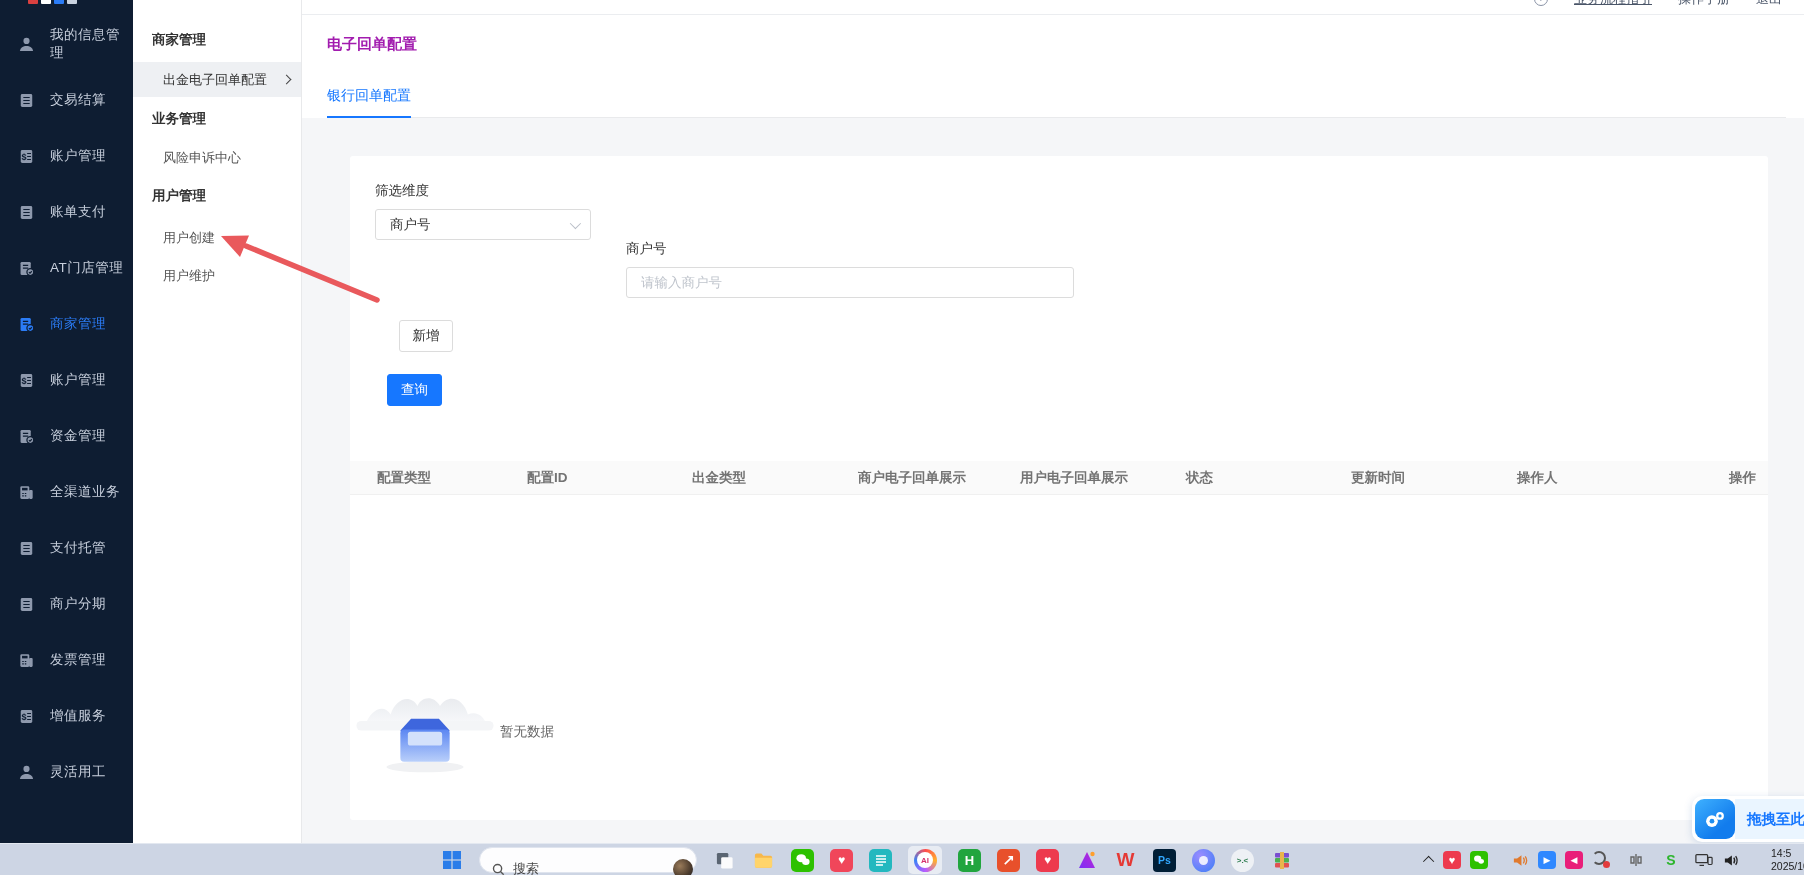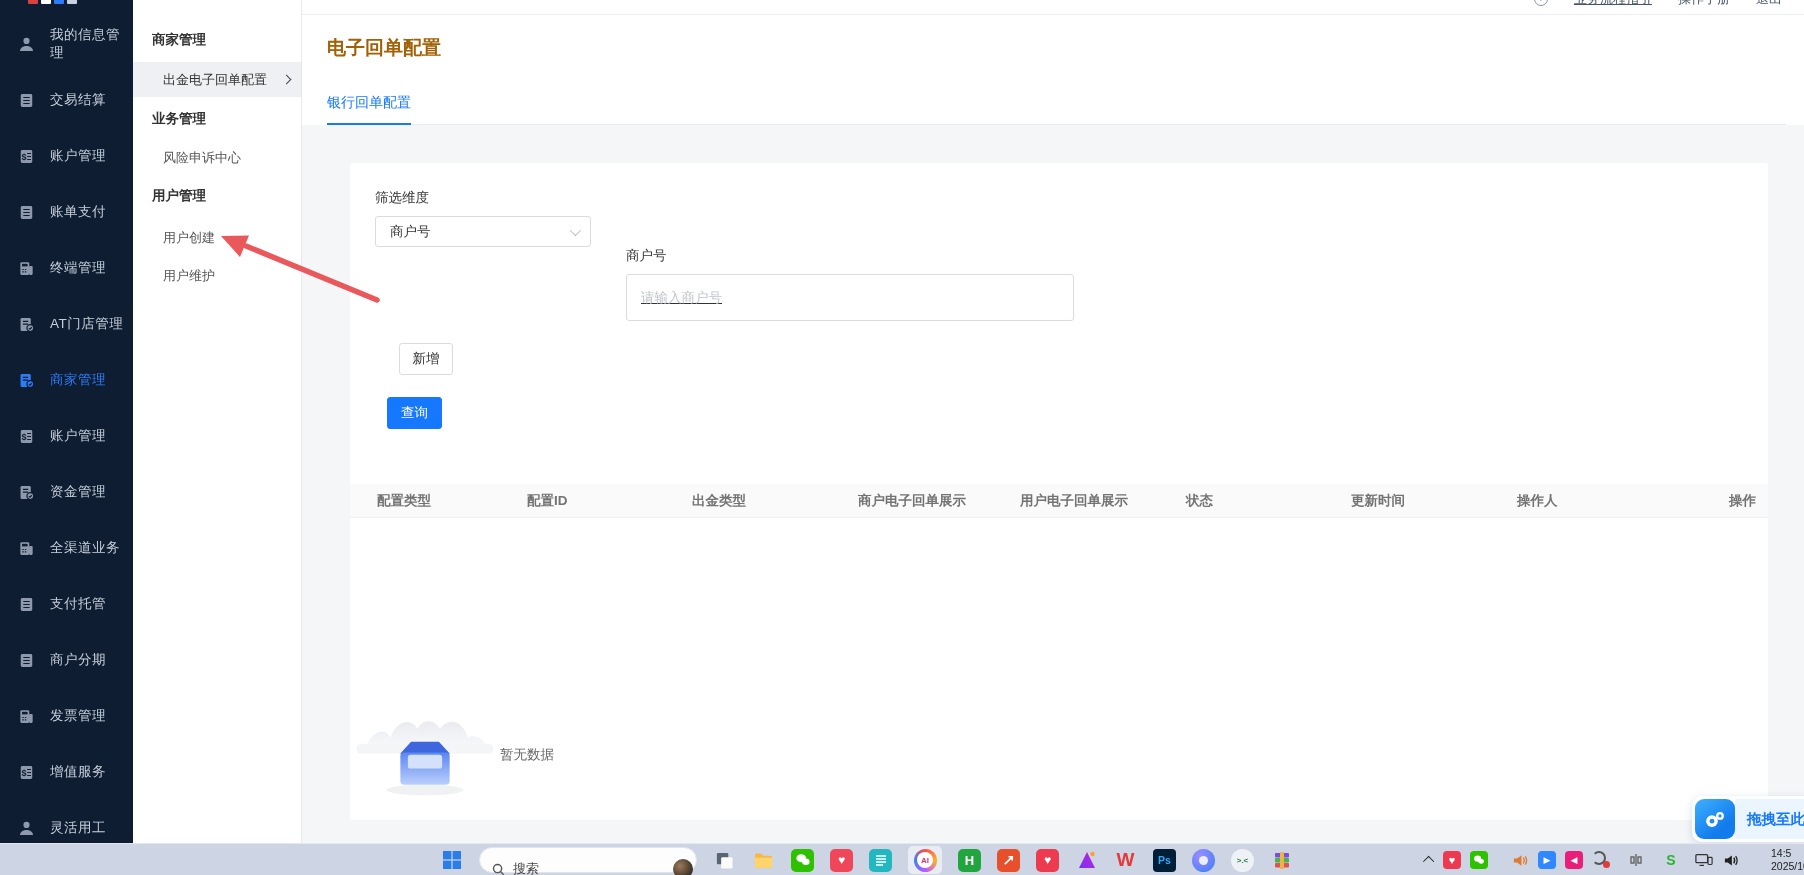--- a/index.html
+++ b/index.html
@@ -38,40 +38,40 @@
   .main { flex:1; display:flex; flex-direction:column; min-width:0; background:#f5f6f8; }
   .topbar { height:15px; background:#fff; border-bottom:1px solid #ebedf0;
             display:flex; justify-content:flex-end; overflow:hidden; }
   .topbar-inner { display:flex; gap:26px; align-items:center; padding-right:22px;
                   transform:translateY(-8px); color:#5c6573; font-size:13px; }
   .help-dot { width:14px; height:14px; border:1.5px solid #8a93a6; border-radius:50%;
               font-size:9px; line-height:11px; text-align:center; color:#8a93a6; }
   .toplink { text-decoration:underline; color:#4a5568; cursor:pointer; white-space:nowrap; }
   .toptext { color:#4a5568; cursor:pointer; white-space:nowrap; }
   .pagehead { background:#fff; padding:20px 18px 0 25px; }
-  .page-title { font-size:19px; font-weight:700; color:#a16207; }
+  .page-title { font-size:15px; font-weight:700; color:#a21caf; }
   .tabs { margin-top:32px; border-bottom:1px solid #e9eaec; }
   .tab { display:inline-block; font-size:14px; color:#1677ff; padding-bottom:11px;
          border-bottom:2.5px solid #1677ff; margin-bottom:-1px; cursor:pointer; }
   .content { flex:1; background:#f5f6f8; position:relative; }
   .card { position:absolute; left:48px; top:38px; right:36px; bottom:23px;
           background:#fff; border-radius:3px; overflow:hidden; }
   
   .filter { display:flex; padding:26px 0 0 25px;flex-direction:column; }
   .fgroup { display:flex; flex-direction:column; }
   .flabel { font-size:13.5px; color:#333; margin-bottom:9px; }
   .select { width:216px; height:31px; border:1px solid #dcdcdc; border-radius:3px;
             display:flex; align-items:center; padding:0 12px 0 14px; cursor:pointer;
             background:#fff; }
   .select .val { flex:1; font-size:13.5px; color:#333; }
   .chev-d { width:8px; height:8px; border-right:1.5px solid #b9bec7; border-bottom:1.5px solid #b9bec7;
             transform:rotate(45deg) translateY(-2px); }
-  .tinput { width:448px; height:47px; border:1px solid #dcdcdc; border-radius:3px;
+  .tinput { width:448px; height:31px; border:1px solid #dcdcdc; border-radius:3px;
             padding:0 14px; font-size:13.5px; color:#333; outline:none;
-            font-family:inherit;text-decoration:underline; }
+            font-family:inherit; }
   .tinput::placeholder { color:#bfc4cc; }
   .btn { height:32px; border-radius:3px; font-size:13.5px; cursor:pointer;
          font-family:inherit; }
   .btn-plain { width:54px; background:#fff; border:1px solid #dcdcdc; color:#333;
                margin:22px 0 0 24px; }
   .btn-primary { width:55px; background:#1677ff; border:1px solid #1677ff; color:#fff;
                  margin:22px 0 0 12px; }
   
   .thead { display:flex; align-items:center; height:34px; background:#fafafa;
            margin-top:55px; border-bottom:1px solid #f0f0f0;
@@ -175,29 +175,20 @@
       </div>
       <div class="side-item">
         <svg class="si" viewBox="0 0 16 16" fill="currentColor">
             <rect x="2.6" y="1.8" width="10.8" height="12.4" rx="1.4"></rect>
             <path d="M5 5.2h6M5 8h6M5 10.8h6" stroke="#0e1d32" stroke-width="1.1" fill="none"></path>
           </svg>
         <span class="lbl">账单支付</span>
       </div>
       <div class="side-item">
         <svg class="si" viewBox="0 0 16 16" fill="currentColor">
-            <rect x="2.2" y="2" width="8.4" height="12" rx="1.2"></rect>
-            <rect x="3.8" y="3.6" width="5.2" height="2.4" fill="#0e1d32"></rect>
-            <rect x="10.4" y="5.6" width="3.4" height="8.4" rx="1"></rect>
-            <path d="M4 9h1.4M6.4 9h1.4M4 11.2h1.4M6.4 11.2h1.4" stroke="#0e1d32" stroke-width="1" fill="none"></path>
-          </svg>
-        <span class="lbl">终端管理</span>
-      </div>
-      <div class="side-item">
-        <svg class="si" viewBox="0 0 16 16" fill="currentColor">
             <rect x="2.4" y="1.8" width="9.6" height="12.4" rx="1.3"></rect>
             <path d="M4.6 5h5M4.6 7.6h5" stroke="#0e1d32" stroke-width="1.1" fill="none"></path>
             <circle cx="11.6" cy="11.4" r="3.2" stroke="#0e1d32" stroke-width="1.2"></circle>
             <path d="M10.3 11.4l1 1 1.7-1.8" stroke="#0e1d32" stroke-width="1.1" fill="none"></path>
           </svg>
         <span class="lbl">AT门店管理</span>
       </div>
       <div class="side-item sel">
         <svg class="si" viewBox="0 0 16 16" fill="currentColor">
             <rect x="2.4" y="1.8" width="9.6" height="12.4" rx="1.3"></rect>

